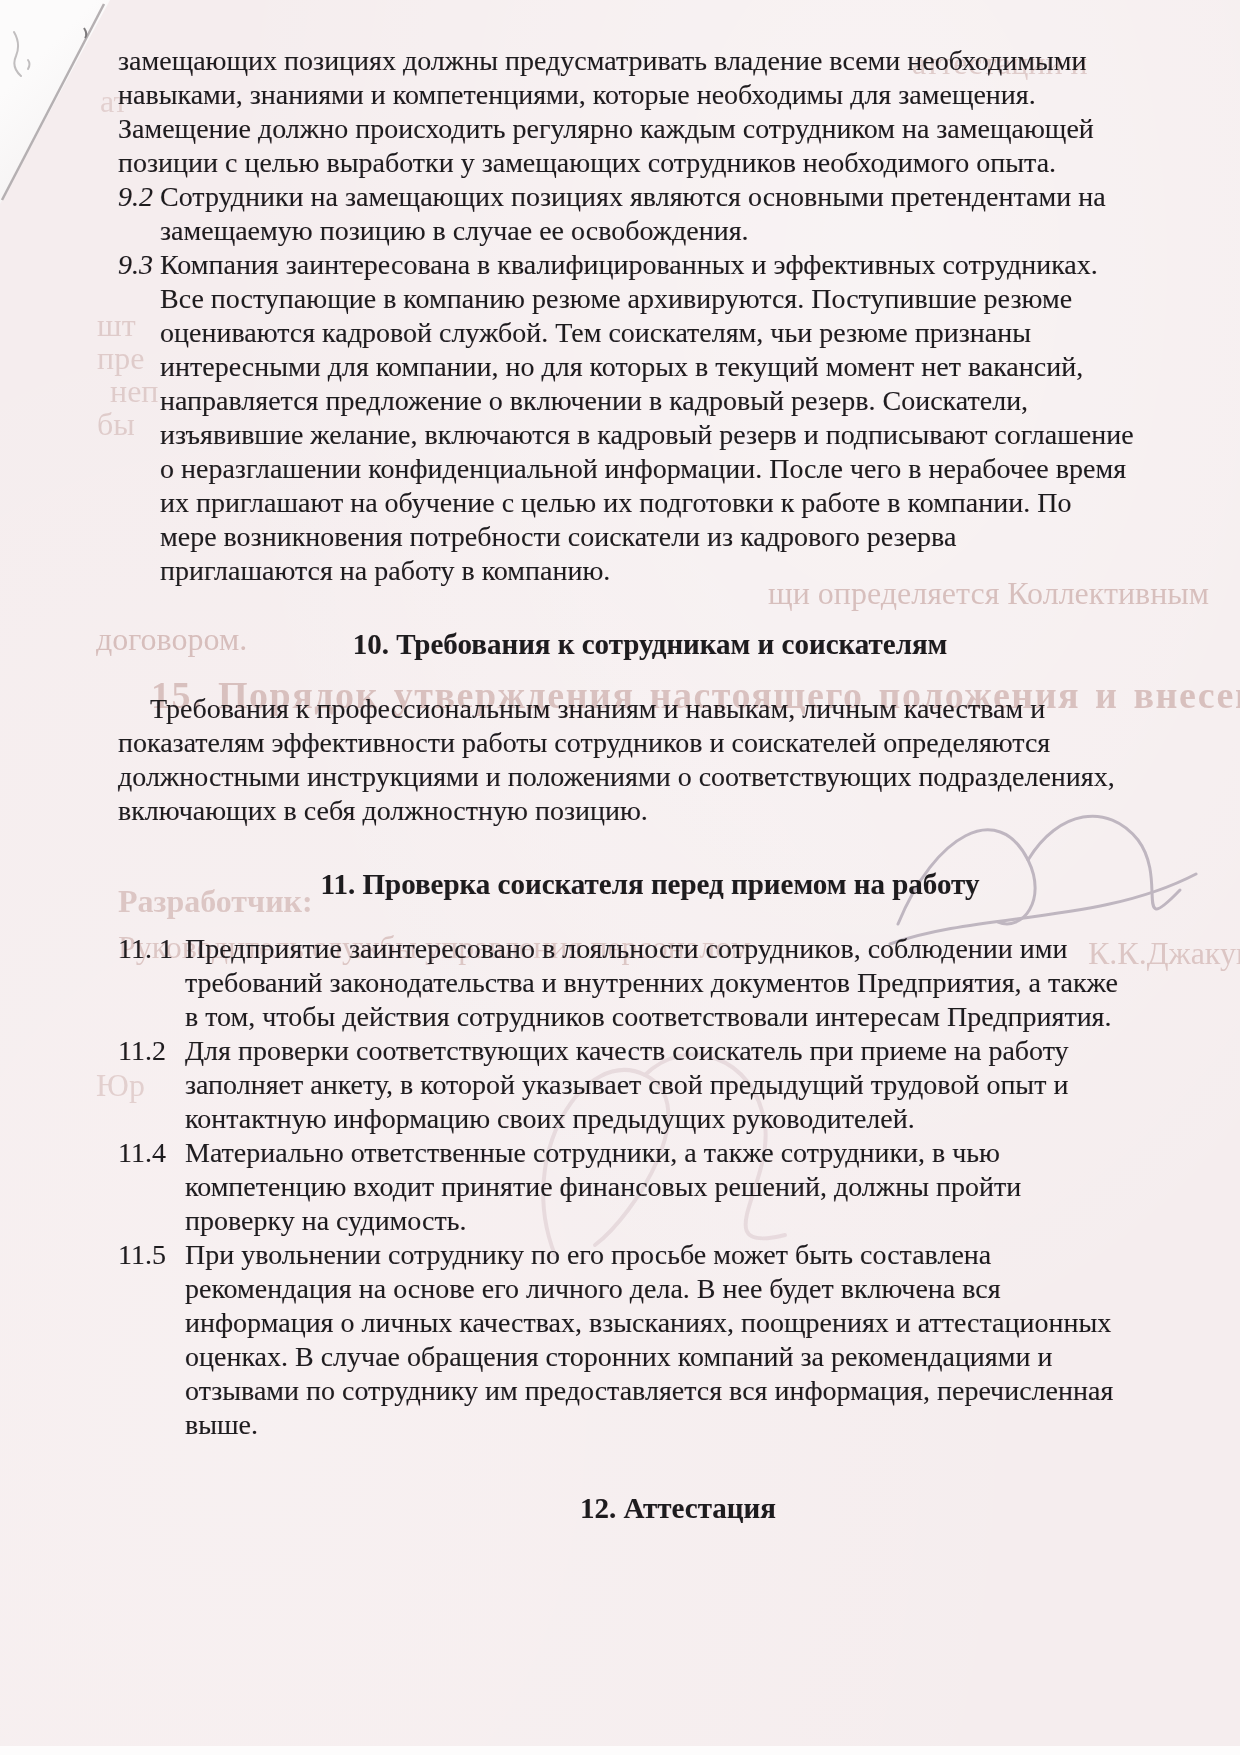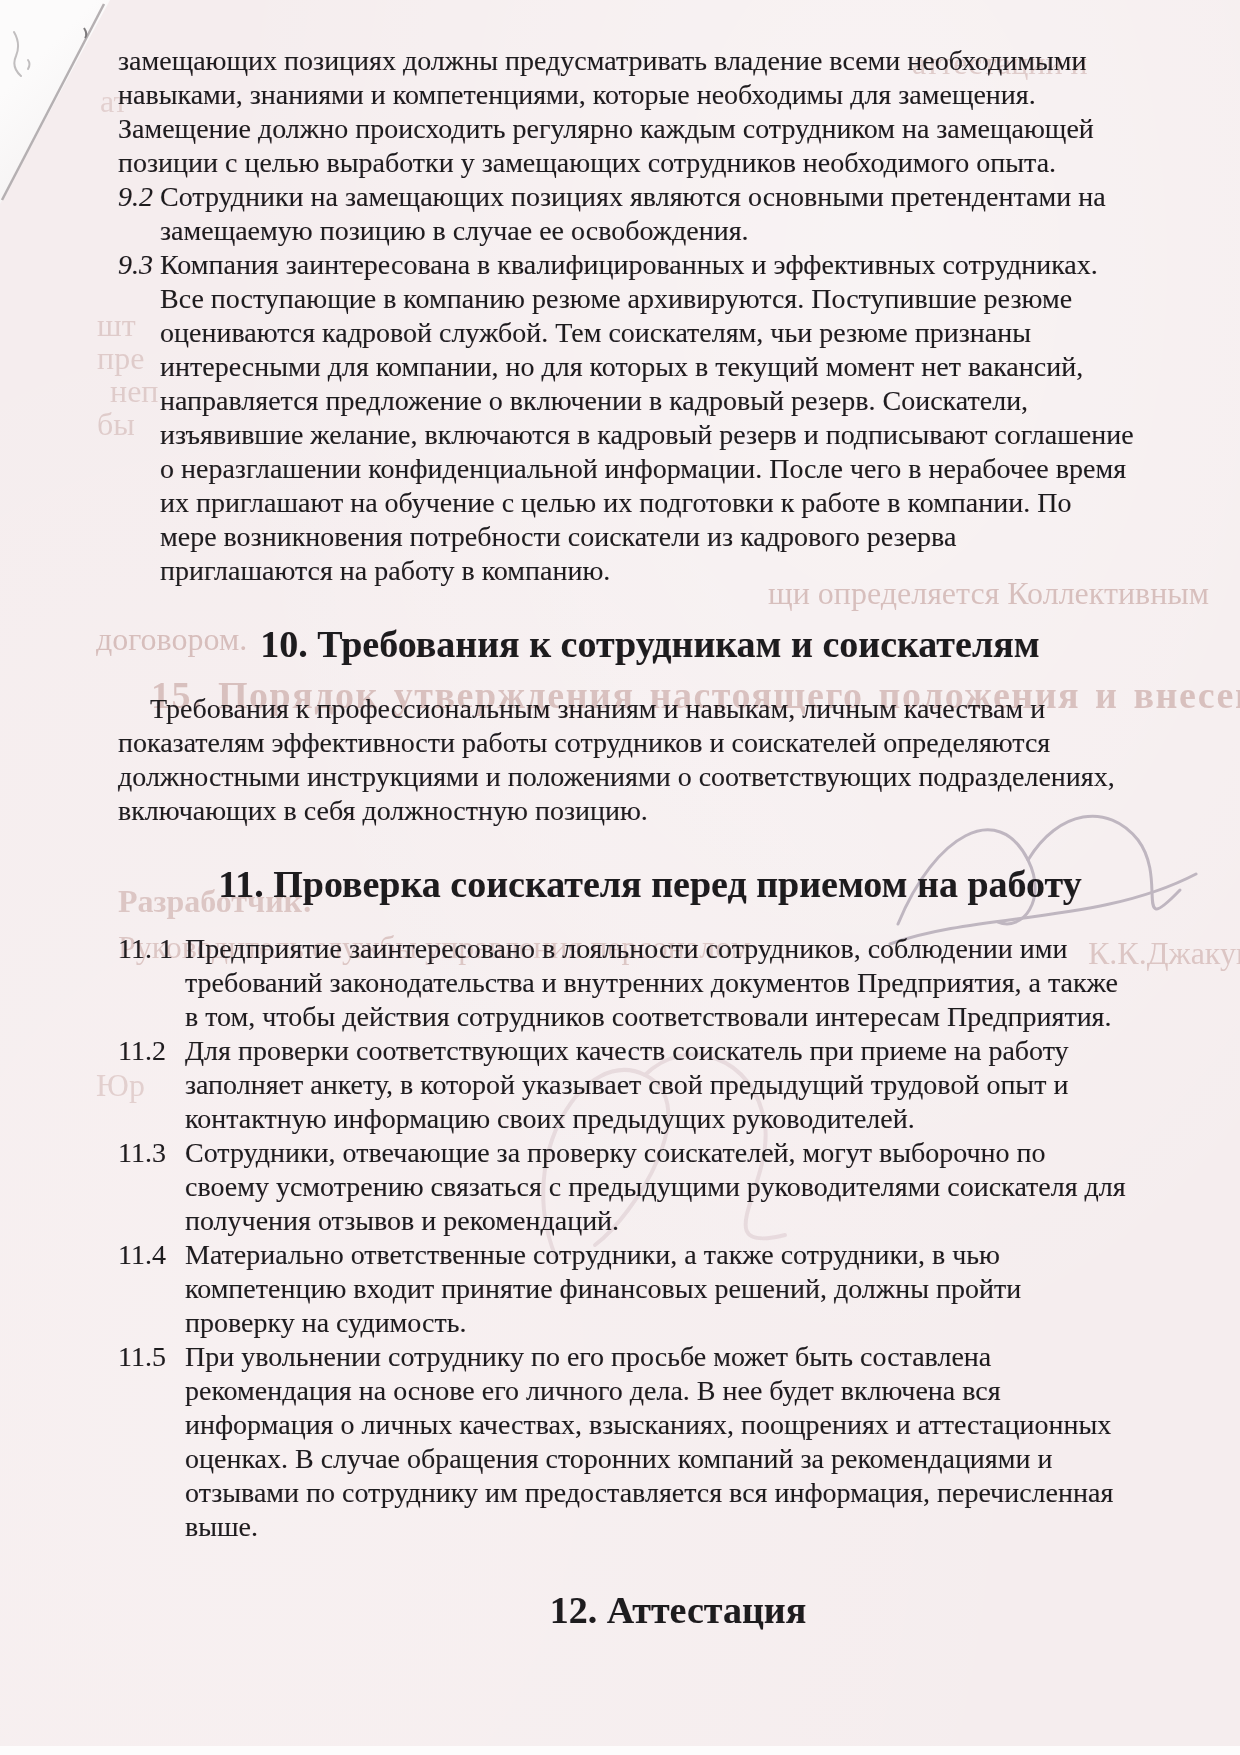--- a/index.html
+++ b/index.html
@@ -21,21 +21,21 @@
     font-size:28px; line-height:34px;
     text-shadow: 0.4px 0 0 rgba(150,60,60,0.18), -0.4px 0 0 rgba(60,90,140,0.15);
   }
   .content p { margin:0; }
   .cont-para { margin-left:42px; }
   .item9  { padding-left:42px; }
   .item9 .num  { display:inline-block; width:42px; margin-left:-42px;font-style:italic; }
   .item11 { padding-left:67px; }
   .item11 .num { display:inline-block; width:67px; margin-left:-67px; }
   .heading {
-    font-size:38px; font-weight:bold; text-align:center;
+    font-size:29px; font-weight:bold; text-align:center;
     margin:38px 0 30px 0; transform:translateX(24px);
     line-height:36px;
   }
   .heading-12 { margin-top:48px; transform:translateX(52px); }
   .para10 { text-indent:32px; }
 
   
   .bleed {
     position:absolute; white-space:nowrap;
     font-size:32px; line-height:34px;
@@ -105,23 +105,20 @@
 
     <div class="heading">11. Проверка соискателя перед приемом на работу</div>
 
     <p class="item11">
       <span class="num">11. 1</span><span>Предприятие заинтересовано в лояльности сотрудников, соблюдении ими требований законодательства и внутренних документов Предприятия, а также в том, чтобы действия сотрудников соответствовали интересам Предприятия.</span>
     </p>
     <p class="item11">
       <span class="num">11.2</span><span>Для проверки соответствующих качеств соискатель при приеме на работу заполняет анкету, в которой указывает свой предыдущий трудовой опыт и контактную информацию своих предыдущих руководителей.</span>
     </p>
     <p class="item11">
-      <span class="num">11.3</span><span>Сотрудники, отвечающие за проверку соискателей, могут выборочно по своему усмотрению связаться с предыдущими руководителями соискателя для получения отзывов и рекомендаций.</span>
-    </p>
-    <p class="item11">
       <span class="num">11.4</span><span>Материально ответственные сотрудники, а также сотрудники, в чью компетенцию входит принятие финансовых решений, должны пройти проверку на судимость.</span>
     </p>
     <p class="item11">
       <span class="num">11.5</span><span>При увольнении сотруднику по его просьбе может быть составлена рекомендация на основе его личного дела. В нее будет включена вся информация о личных качествах, взысканиях, поощрениях и аттестационных оценках. В случае обращения сторонних компаний за рекомендациями и отзывами по сотруднику им предоставляется вся информация, перечисленная выше.</span>
     </p>
 
     <div class="heading heading-12">12. Аттестация</div>
   </div>
 
   <div class="top-sliver"></div>

